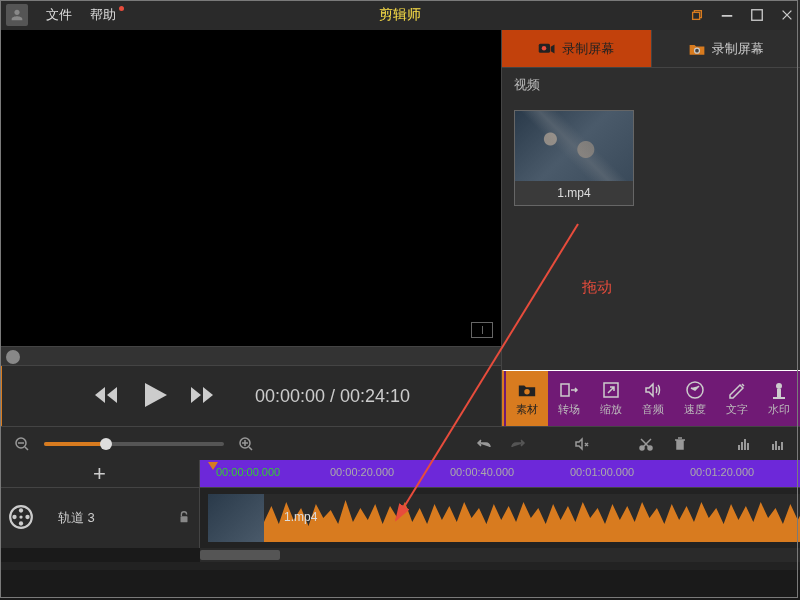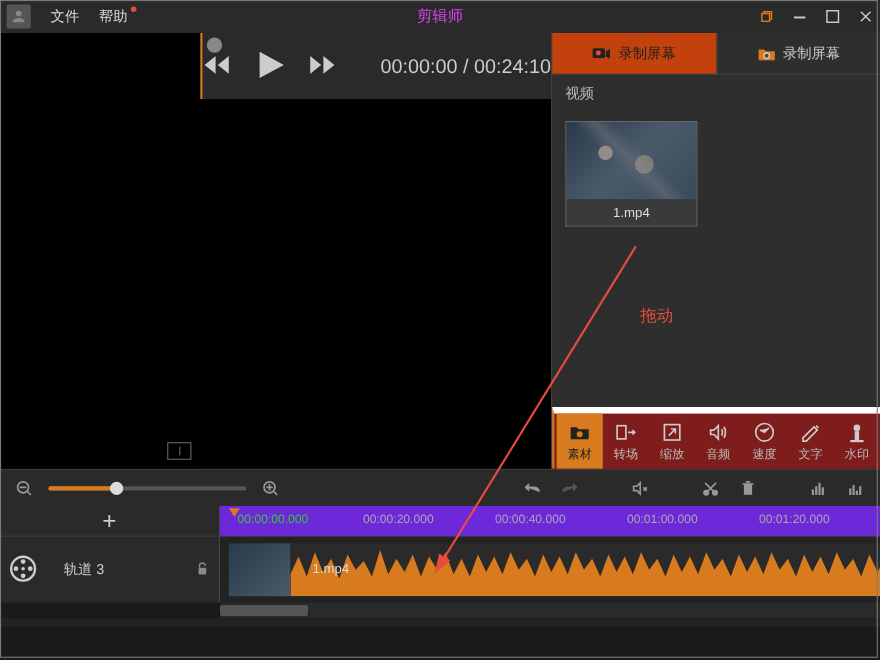--- a/index.html
+++ b/index.html
@@ -3,27 +3,27 @@
 <meta charset="utf-8">
 <style>
   * { box-sizing: border-box; margin: 0; padding: 0; }
   body { font-family: "Microsoft YaHei", Arial, sans-serif; background: #1a1a1a; color: #ccc; font-size: 12px; width: 800px; height: 600px; overflow: hidden; position: relative; }
   
   .titlebar { height: 30px; background: #2a2a2a; display: flex; align-items: center; padding: 0 6px; }
   .avatar { width: 22px; height: 22px; background: #555; border-radius: 2px; display: inline-flex; align-items: center; justify-content: center; }
   .avatar svg { width: 16px; height: 16px; fill: #888; }
   .menu-item { margin-left: 18px; color: #ddd; font-size: 13px; }
   .help-dot::after { content:""; display:inline-block; width:5px; height:5px; background:#e74c3c; border-radius:50%; margin-left:3px; vertical-align:top; }
-  .app-title { position:absolute; left:50%; transform:translateX(-50%); font-size:14px; color:#d946ef; }
+  .app-title { position:absolute; left:50%; transform:translateX(-50%); font-size:14px; color:#fde047; }
   .win-controls { margin-left:auto; display:flex; gap:16px; align-items:center; }
   .win-btn { width:14px; height:14px; display:inline-flex; align-items:center; justify-content:center; color:#aaa; font-size:14px; }
   .restore-icon svg { width:14px; height:14px; }
   
   .main-area { display:flex; height: 396px; }
-  .preview-pane { width: 588px; background:#000000; display:flex; flex-direction:row; }
+  .preview-pane { width: 588px; background:#be185d; display:flex; flex-direction:column; }
   .video-canvas { flex:1; background:#000; position:relative; }
   .fullscreen-btn { position:absolute; bottom:8px; right:8px; width:22px; height:16px; border:1px solid #666; }
   .fullscreen-btn::before, .fullscreen-btn::after { content:""; position:absolute; background:#666; }
   .fullscreen-btn::before { top:3px; bottom:3px; left:50%; width:1px; }
   
   .scrub-bar { height:20px; background:#333; border-top:1px solid #444; border-bottom:1px solid #444; position:relative; }
   .scrub-bar .knob { position:absolute; left:6px; top:3px; width:14px; height:14px; background:#888; border-radius:50%; }
   
   .transport { height:60px; background:#2a2a2a; border-left:2px solid #d87b1f; display:flex; align-items:center; justify-content:center; gap:20px; }
   .t-btn svg { fill:#ccc; }
@@ -42,21 +42,21 @@
   .asset-thumb { height:70px; background:linear-gradient(135deg,#2a3a4a,#4a5a6a,#3a4a5a); position:relative; overflow:hidden; }
   .asset-thumb::after { content:""; position:absolute; inset:0; background:
     radial-gradient(circle at 30% 40%, rgba(200,180,160,0.6) 6px, transparent 7px),
     radial-gradient(circle at 60% 55%, rgba(180,160,140,0.5) 8px, transparent 9px),
     linear-gradient(45deg, transparent 40%, rgba(100,110,120,0.6) 50%, transparent 60%); }
   .asset-name { text-align:center; padding:5px; font-size:12px; color:#ddd; background:#3a3a3a; }
   
   .drag-hint { position:absolute; left:582px; top:278px; color:#e74c3c; font-size:15px; font-weight:500; }
   .drag-arrow { position:absolute; left:390px; top:220px; pointer-events:none; }
   
-  .tool-tabs { display:flex; height:56px; background:#7f1d1d; border-top:6px solid #ffffff; margin-top:auto; border-left:2px solid #d87b1f; padding-left:2px;justify-content:center; }
+  .tool-tabs { display:flex; height:56px; background:#701a75; border-top:1px solid #ffffff; margin-top:auto; border-left:2px solid #d87b1f; padding-left:2px;justify-content:center; }
   .ttab { width:42px; display:flex; flex-direction:column; align-items:center; justify-content:center; gap:2px; font-size:11px; color:#bbb; }
   .ttab.active { background:#d87b1f; color:#222; }
   .ttab svg { width:20px; height:20px; }
   
   .util-row { height:34px; background:#2a2a2a; display:flex; align-items:center; padding:0 10px; gap:10px; border-top:1px solid #444; }
   .zoom-slider { width:180px; height:4px; background:#555; position:relative; border-radius:2px; }
   .zoom-slider .fill { position:absolute; left:0; top:0; bottom:0; width:60px; background:#d87b1f; border-radius:2px; }
   .zoom-slider .knob { position:absolute; left:56px; top:-4px; width:12px; height:12px; background:#ddd; border-radius:50%; }
   .util-icon { width:24px; height:24px; display:flex; align-items:center; justify-content:center; }
   .util-icon svg { width:16px; height:16px; fill:#999; }

